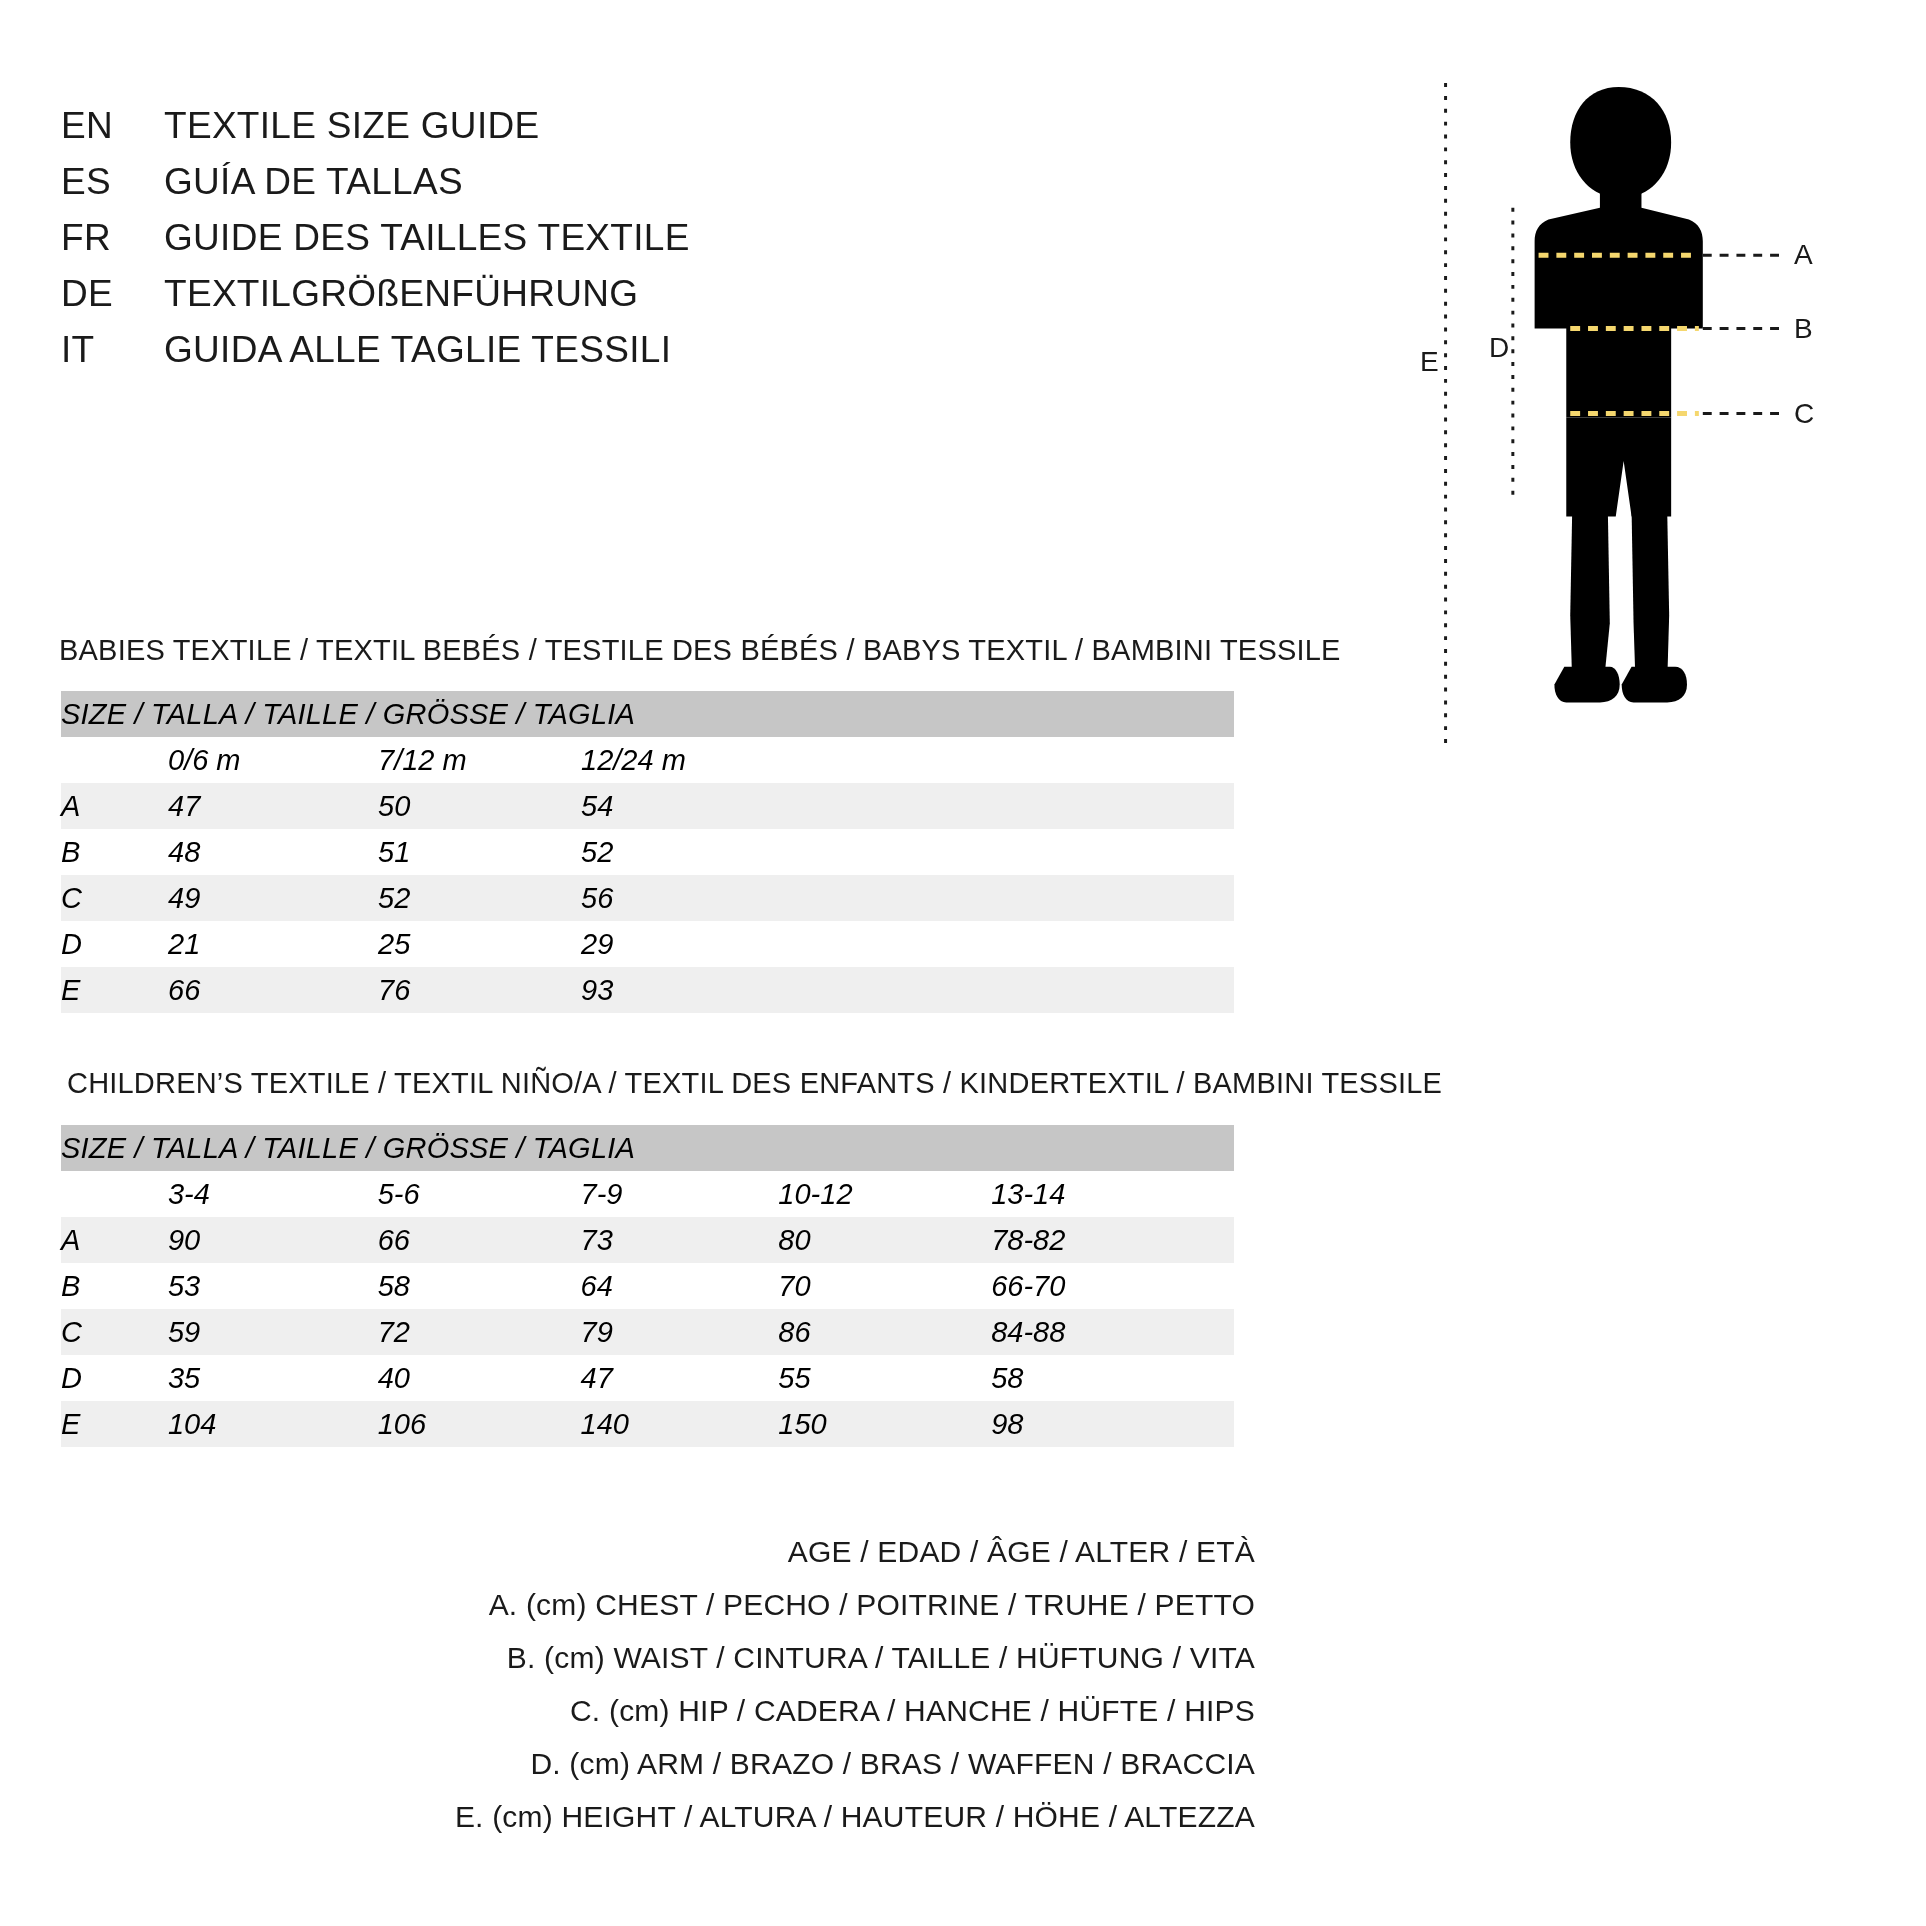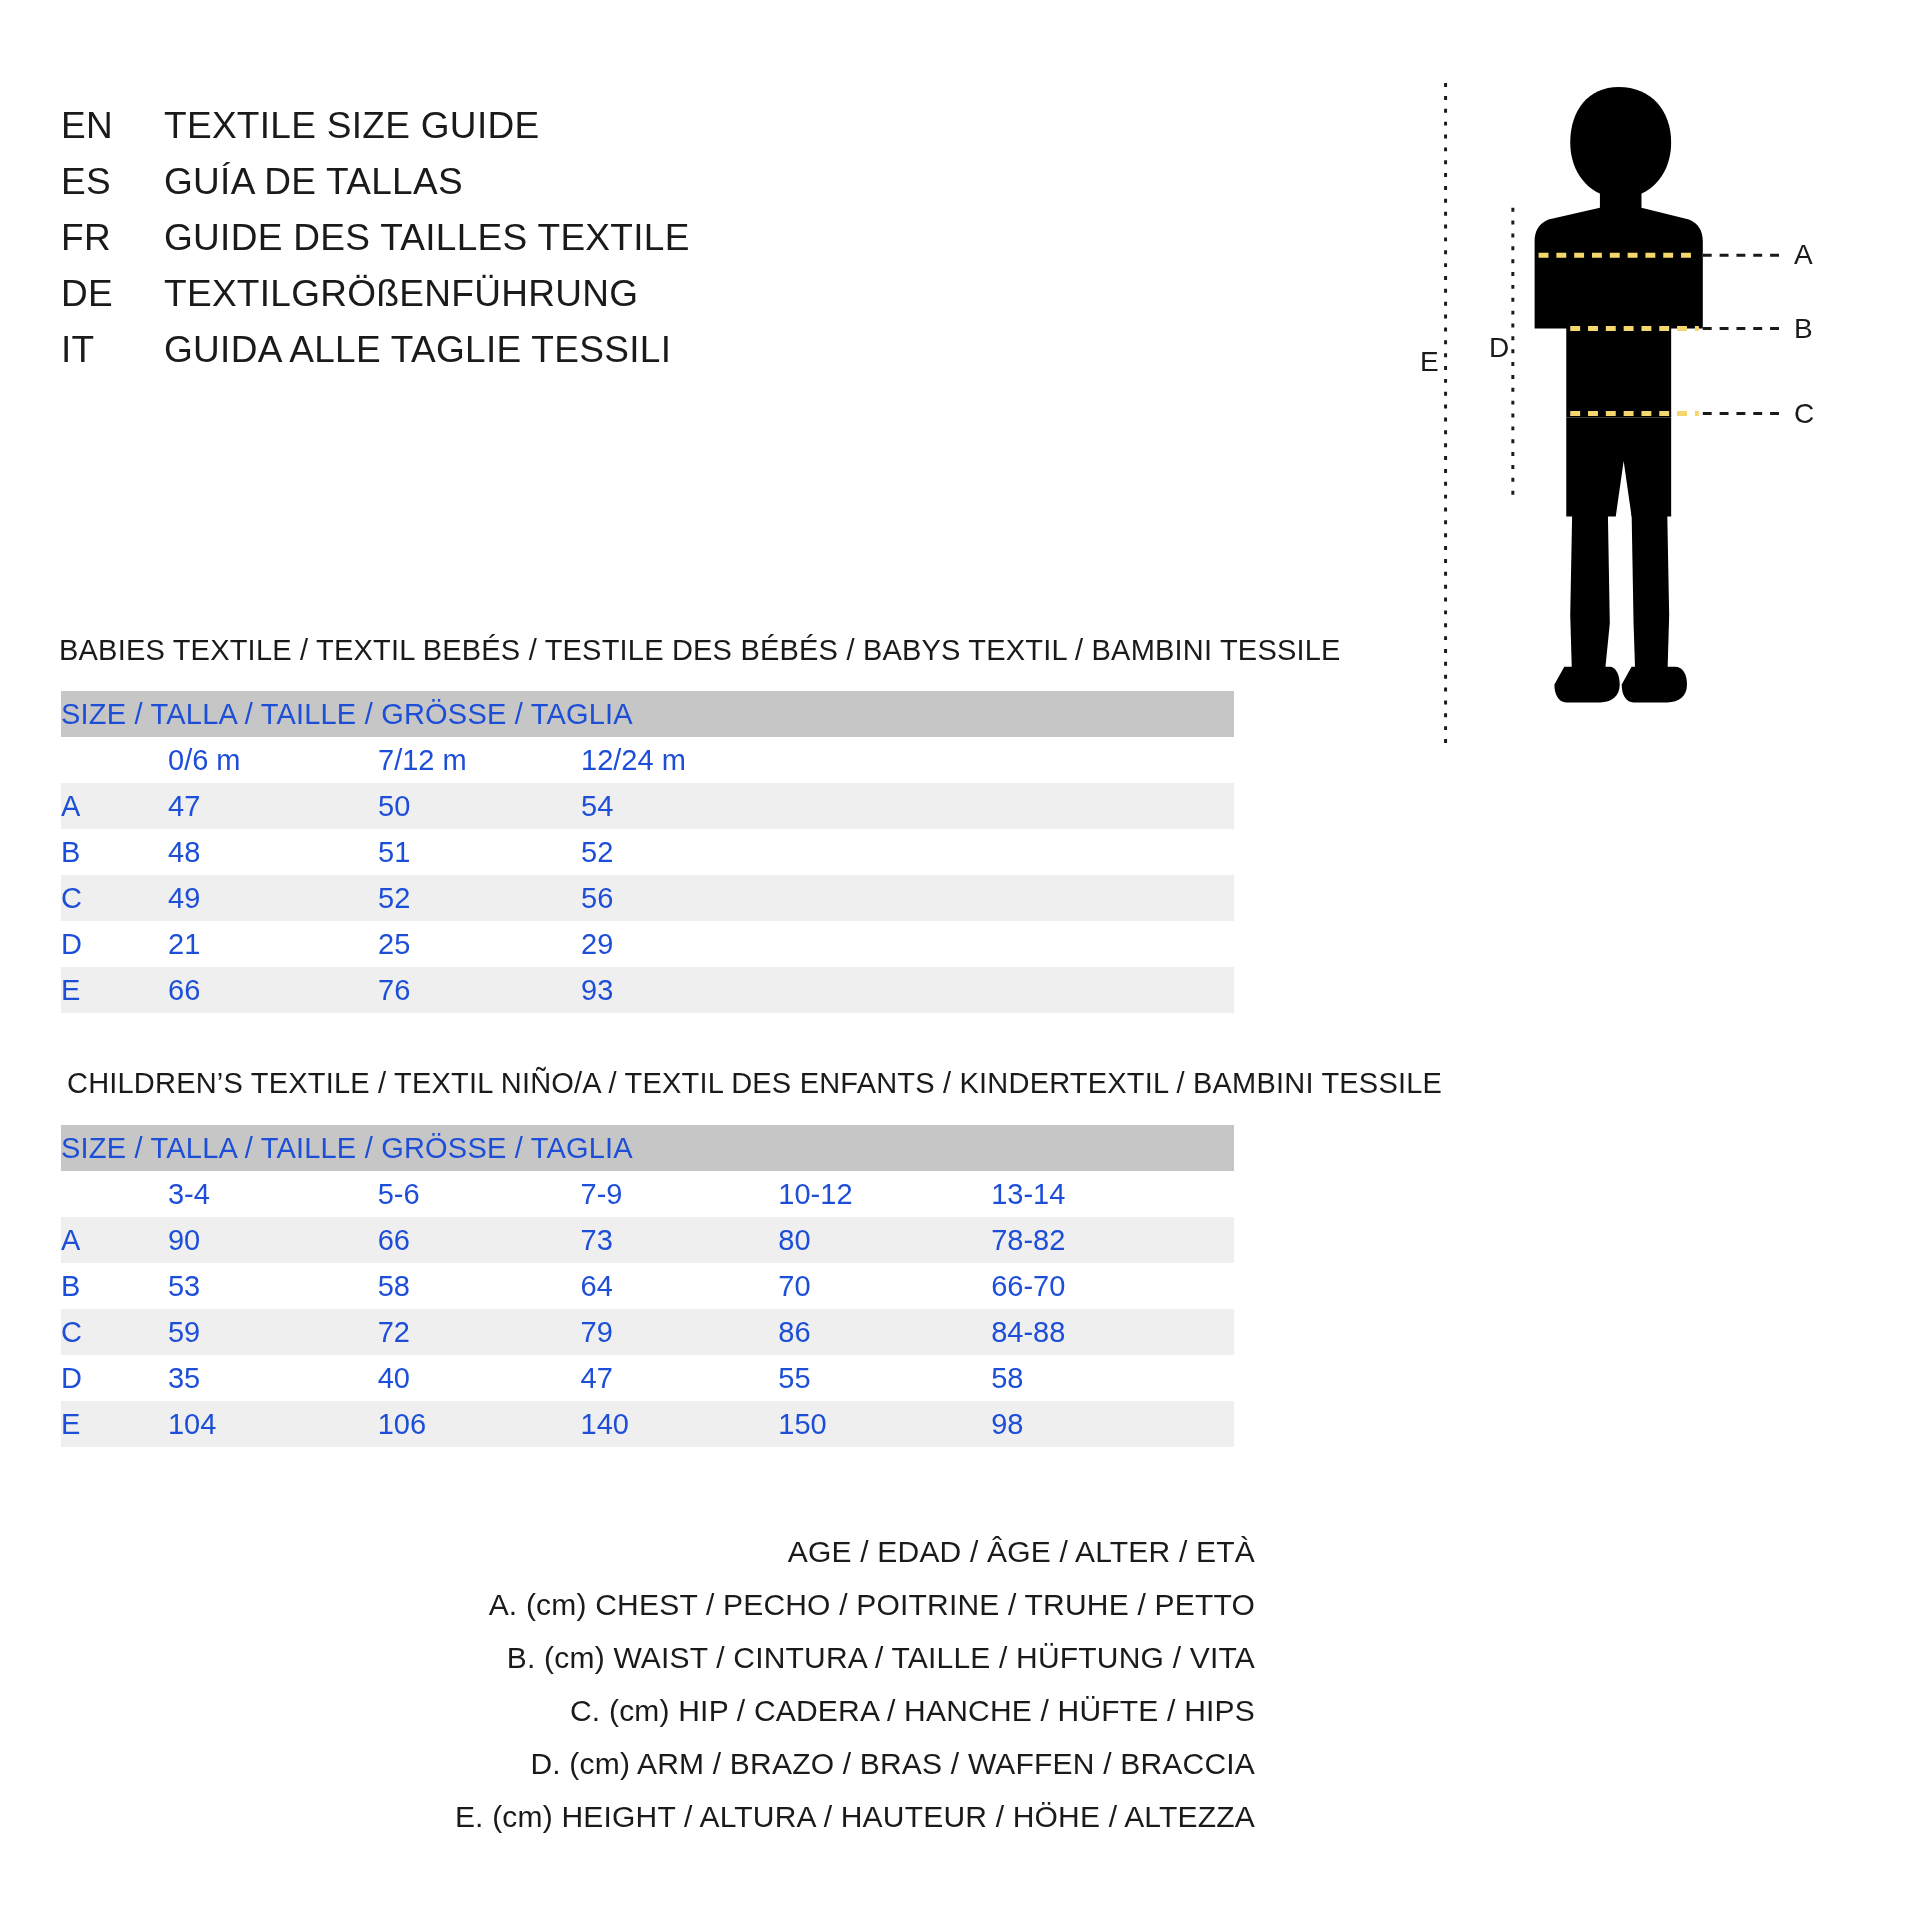--- a/index.html
+++ b/index.html
@@ -64,21 +64,22 @@
     white-space: nowrap;
   }
   #babies-title { left: 59px; top: 634px; }
   #children-title { left: 67px; top: 1067px; text-align: center; }
 
   
   table.size-table {
     position: absolute;
     border-collapse: collapse;
     font-size: 29px;
-    color: #1d4ed8;
+    color: #000000;
+    font-style: italic;
   }
   table.size-table td, table.size-table th {
     padding: 0;
     font-weight: normal;
     text-align: left;
   }
   .t-head-row th {
     background: #c6c6c6;
     height: 46px;
     font-size: 29px;

